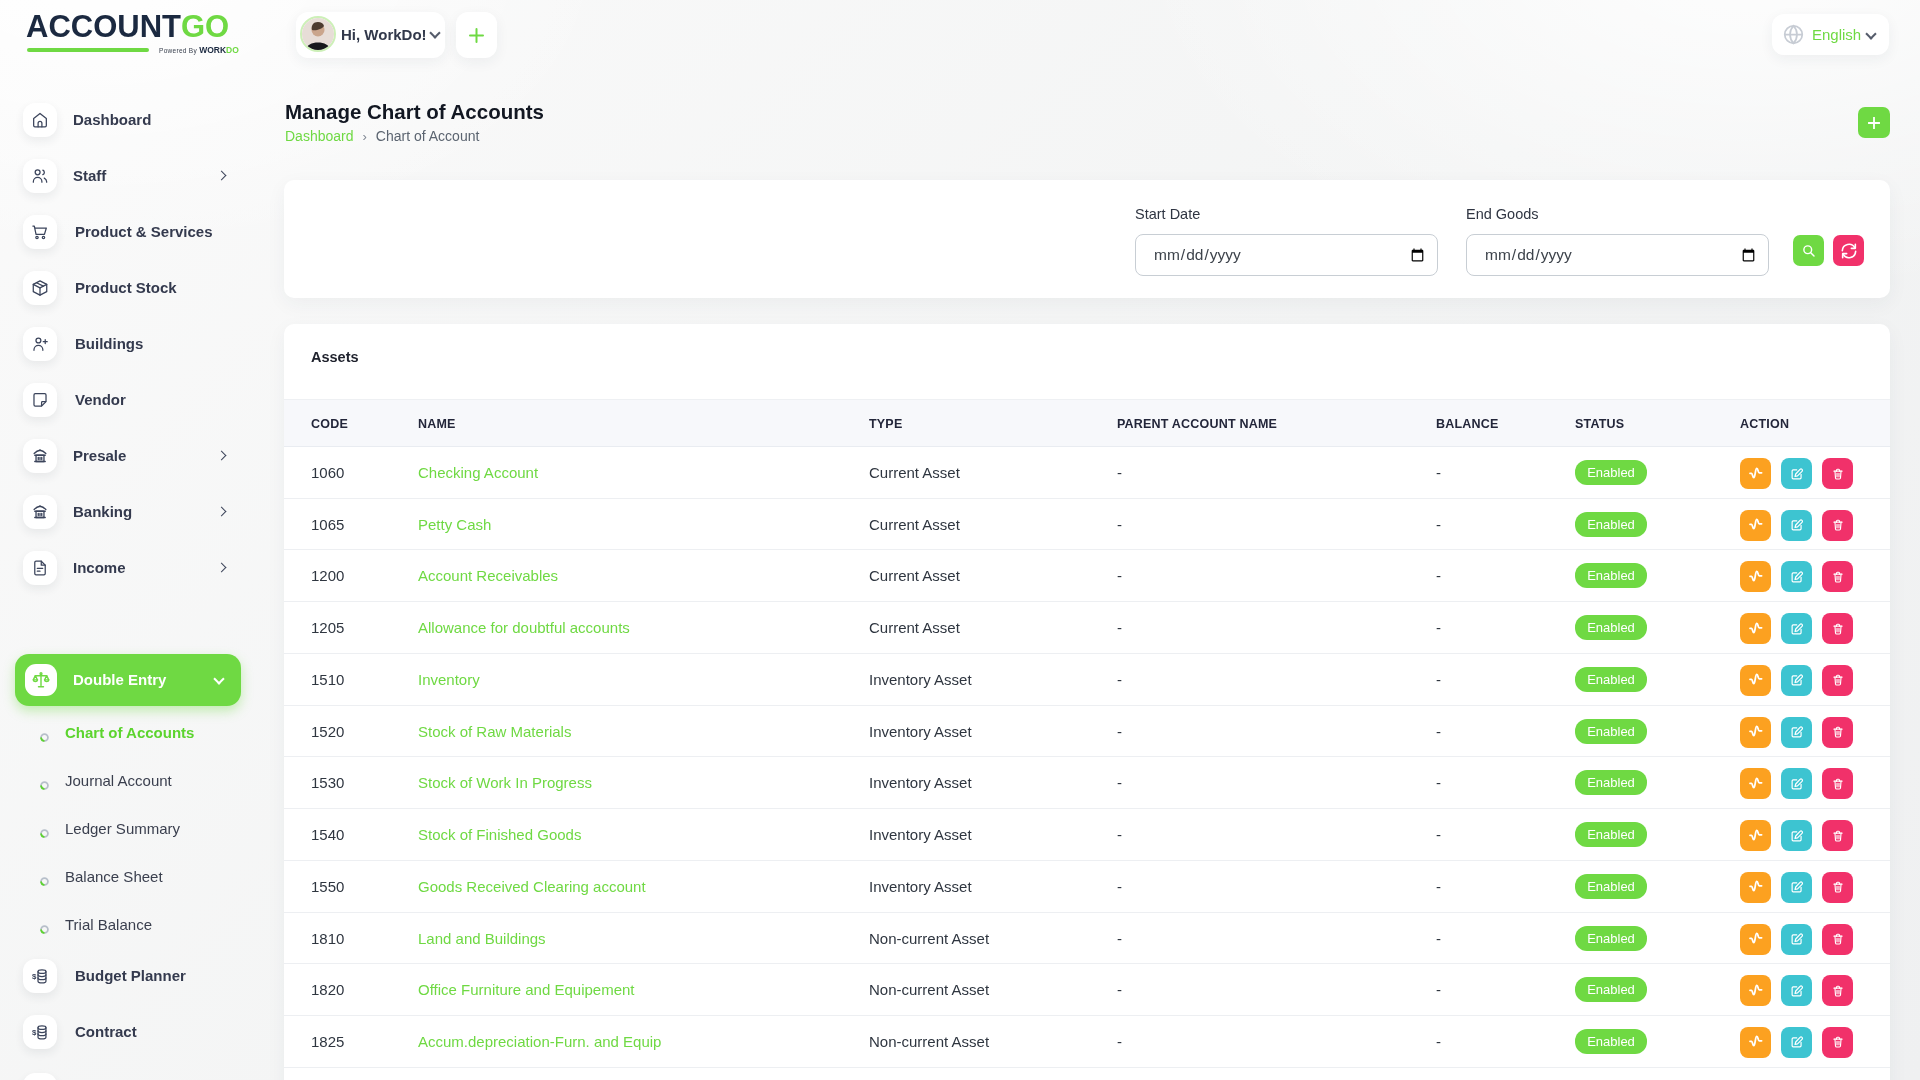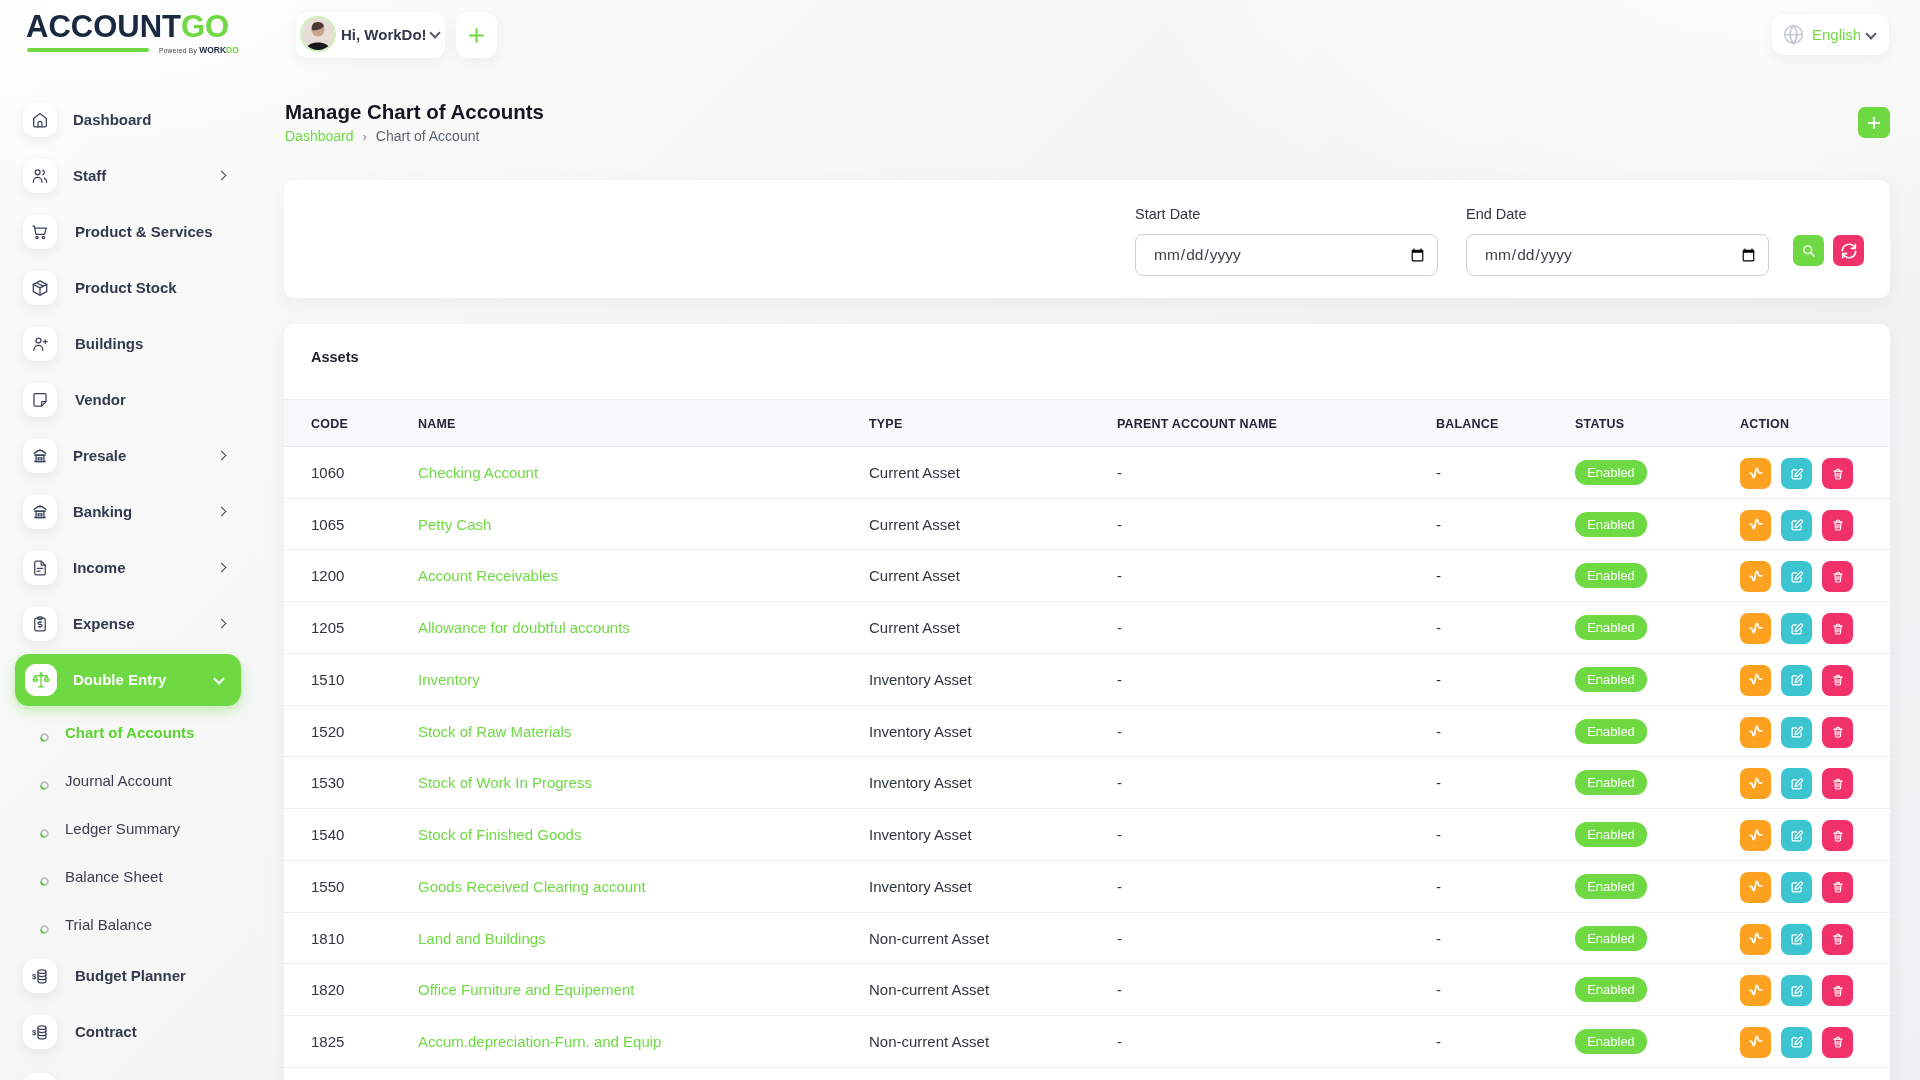--- a/index.html
+++ b/index.html
@@ -108,21 +108,21 @@
   <div class="abs page-title">Manage Chart of Accounts</div>
   <div class="abs crumbs"><span class="green">Dashboard</span><span class="sep">›</span>Chart of Account</div>
   <div class="abs add-btn">
       <svg style="position:absolute;left:10px;top:10px" width="12" height="12" viewBox="0 0 12 12" fill="none" stroke="#fff" stroke-width="1.8" stroke-linecap="round">
         <path d="M6 0.5v11M0.5 6h11"></path>
       </svg>
     </div>
 
   <div class="abs card filter-card"></div>
   <div class="abs flabel" style="left:1135px;">Start Date</div>
-  <div class="abs flabel" style="left:1466px;">End Date</div>
+  <div class="abs flabel" style="left:1466px;">End Goods</div>
   <input class="date" type="date" style="left: 1135px;">
   <input class="date" type="date" style="left: 1466px;">
   <div class="abs sq-btn" style="left:1793px;background:#6fd943;">
     <svg width="15" height="15" viewBox="0 0 24 24" fill="none" stroke="#fff" stroke-width="2.3" stroke-linecap="round">
         <circle cx="10" cy="10" r="6.2"></circle>
         <path d="M14.8 14.8 L20 20"></path>
       </svg>
   </div>
   <div class="abs sq-btn" style="left:1833px;background:#f1316a;">
     <svg width="16" height="16" viewBox="0 0 24 24" fill="none" stroke="#fff" stroke-width="2.4" stroke-linecap="round" stroke-linejoin="round">
@@ -558,32 +558,20 @@
   </div>
   <div class="abs mitem" style="top:551px;">
     <span class="micon">
         <svg width="19" height="19" viewBox="0 0 24 24" fill="none" stroke="#3c455c" stroke-width="1.6" stroke-linecap="round" stroke-linejoin="round">
           <path d="M13.6 3.4H7a1.6 1.6 0 0 0-1.6 1.6v14A1.6 1.6 0 0 0 7 20.6h10a1.6 1.6 0 0 0 1.6-1.6V8.4Z"></path>
           <path d="M13.6 3.4V8.4h5"></path>
           <path d="M8.6 12.6h6.8M8.6 16h3.4"></path>
         </svg>
       </span>
     <span class="mlabel" style="left:73px;">Income</span>
-      <span class="mchev"></span>
-  </div>
-  <div class="abs mitem" style="top:607px;">
-    <span class="micon">
-        <svg width="19" height="19" viewBox="0 0 24 24" fill="none" stroke="#3c455c" stroke-width="1.6" stroke-linecap="round" stroke-linejoin="round">
-          <rect x="5.4" y="4.6" width="13.2" height="16" rx="2"></rect>
-          <rect x="9" y="3" width="6" height="3.2" rx="1.4"></rect>
-          <path d="M13.8 9.6h-2.9a1.45 1.45 0 0 0 0 2.9h2.2a1.45 1.45 0 0 1 0 2.9h-2.9"></path>
-          <path d="M12 8.6v1M12 15.4v1"></path>
-        </svg>
-      </span>
-    <span class="mlabel" style="left:73px;">Expense</span>
       <span class="mchev"></span>
   </div>
   <div class="abs de-pill"></div>
   <div class="abs" style="left:25px;top:664px;width:32px;height:32px;background:#fff;border-radius:11px;">
     <span style="position:absolute;left:50%;top:50%;transform:translate(-50%,-50%);display:flex;">
         <svg width="20" height="20" viewBox="0 0 24 24" fill="none" stroke="#6fd943" stroke-width="1.7" stroke-linecap="round" stroke-linejoin="round">
           <path d="M12 5.2V18.6"></path>
           <path d="M9 20h6"></path>
           <path d="M5.2 6.8h13.6"></path>
           <circle cx="12" cy="4.4" r="1.1"></circle>

